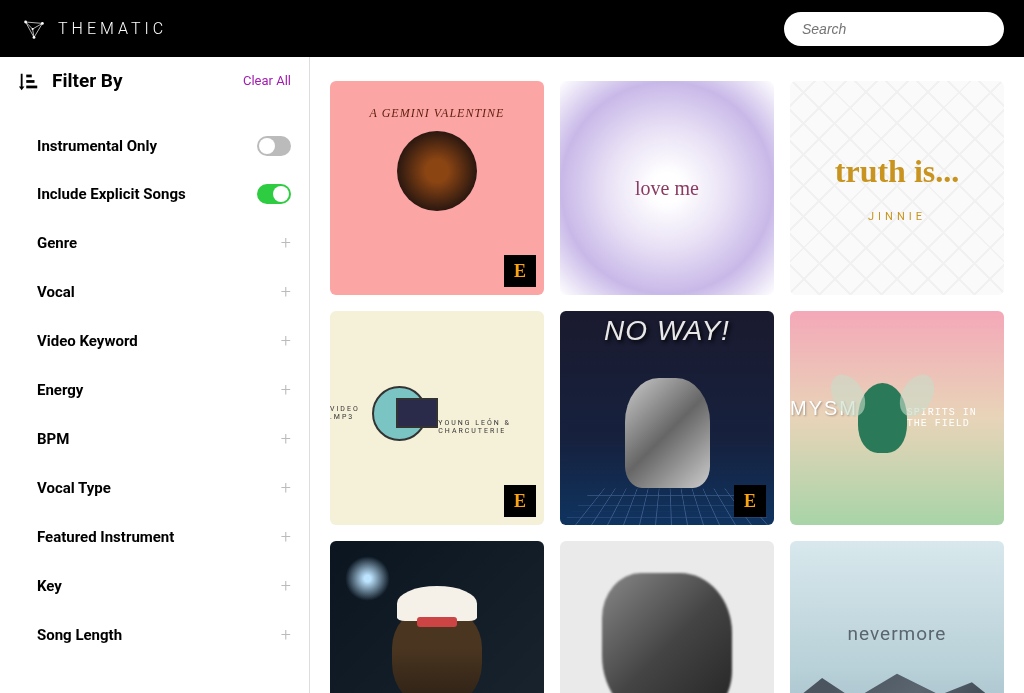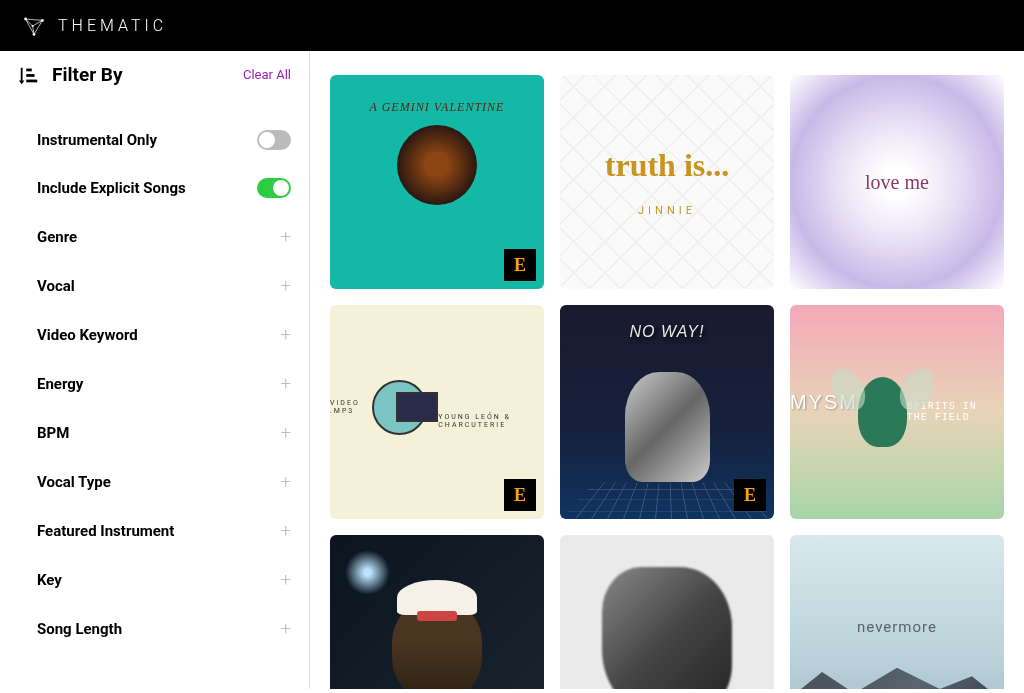--- a/index.html
+++ b/index.html
@@ -1,18 +1,18 @@
 <!DOCTYPE html>
 <html><head>
   <meta charset="utf-8">
   <style>
     * { margin: 0; padding: 0; box-sizing: border-box; }
     body { font-family: -apple-system, BlinkMacSystemFont, "Segoe UI", Roboto, sans-serif; width: 1024px; height: 693px; overflow: hidden; background: #fff; }
     
-    .header { background: #000; height: 51px; display: flex; align-items: center; padding: 0 20px; gap: 20px; }
+    .header { background: #000; height: 57px; display: flex; align-items: center; padding: 0 20px; gap: 20px; }
     .logo { display: flex; align-items: center; gap: 10px; }
     .logo-icon { width: 28px; height: 28px; }
     .logo-text { color: #fff; font-size: 16px; letter-spacing: 4px; font-weight: 300; }
     .search-container { margin-left: auto; }
     .search-input { width: 220px; height: 34px; border-radius: 20px; border: none; padding: 0 18px; font-size: 14px; font-style: italic; color: #888; outline: none; }
     
     .body { display: flex; height: calc(693px - 55px); }
     
     .sidebar { width: 310px; border-right: 1px solid #ddd; padding: 12px 18px; overflow-y: auto; }
     .filter-header { display: flex; align-items: center; justify-content: space-between; margin-bottom: 30px; }
@@ -34,63 +34,63 @@
     .filter-category { display: flex; align-items: center; justify-content: space-between; padding: 14px 0; cursor: pointer; }
     .plus-icon { color: #bbb; font-size: 18px; font-weight: 300; }
     
     .content { flex: 1; padding: 24px 20px; overflow-y: auto; }
     .grid { display: grid; grid-template-columns: repeat(3, 1fr); gap: 16px; }
     .card { aspect-ratio: 1; border-radius: 6px; position: relative; overflow: hidden; cursor: pointer; display: flex; align-items: center; justify-content: center; }
     
     .explicit-badge { position: absolute; bottom: 8px; right: 8px; width: 32px; height: 32px; background: #000; display: flex; align-items: center; justify-content: center; color: #fca311; font-weight: 700; font-size: 18px; font-family: serif; }
     
     
-    .card-1 { background: #14b8a6; flex-direction: column; color: #5c1f0a; }
+    .card-1 { background: #fca5a5; flex-direction: column; color: #5c1f0a; }
     .card-1 .title-arc { font-family: serif; font-size: 12px; font-style: italic; margin-top: -60px; letter-spacing: 1px; }
     .card-1 .figure { width: 80px; height: 80px; background: radial-gradient(circle, #8b4513 20%, #2c1810 70%); border-radius: 50%; margin-top: 10px; position: relative; }
     
     .card-2 { background: radial-gradient(circle at 50% 50%, #fff 10%, #e8e0f5 40%, #c8b8e8 70%, #fff 100%); }
     .card-2 .text { font-family: cursive; font-size: 20px; color: #8b3a62; text-align: center; line-height: 1.1; }
     
     .card-3 { background: #fafafa; flex-direction: column; }
     .card-3-bg { position: absolute; inset: 0; opacity: 0.3; background-image: repeating-linear-gradient(45deg, transparent, transparent 20px, #ddd 20px, #ddd 22px), repeating-linear-gradient(-45deg, transparent, transparent 20px, #ddd 20px, #ddd 22px); }
     .card-3 .title { font-family: "Brush Script MT", cursive; font-size: 32px; color: #c8941f; z-index: 1; font-weight: 700; }
     .card-3 .artist { font-size: 11px; color: #c8941f; letter-spacing: 4px; margin-top: 20px; z-index: 1; }
     
     .card-4 { background: #f5f0d8; flex-direction: row; }
     .card-4 .top-text { font-size: 7px; color: #333; letter-spacing: 2px; margin-bottom: 10px;}
     .card-4 .camera { width: 90px; height: 65px; position: relative; }
     .card-4 .camera-body { width: 55px; height: 55px; background: #7bc4c4; border: 2px solid #333; border-radius: 50%; position: absolute; left: 0; }
     .card-4 .camera-screen { width: 42px; height: 30px; background: #2a2a4a; border: 2px solid #333; position: absolute; right: 0; top: 12px; }
     .card-4 .bottom-text { font-size: 7px; color: #333; letter-spacing: 2px; margin-top: 18px; }
     
     .card-5 { background: linear-gradient(180deg, #1a1a2e 0%, #16213e 60%, #0f3460 100%); flex-direction: column; position: relative; }
     .card-5 .grid-floor { position: absolute; bottom: 0; left: 0; right: 0; height: 50%; background-image: repeating-linear-gradient(0deg, transparent, transparent 15px, #3a5a8a 15px, #3a5a8a 16px), repeating-linear-gradient(90deg, transparent, transparent 15px, #3a5a8a 15px, #3a5a8a 16px); transform: perspective(200px) rotateX(60deg); transform-origin: bottom; }
-    .card-5 .title { color: #e8e8e8; font-family: Impact, sans-serif; font-size: 16px; font-style: italic; letter-spacing: 1px; z-index: 1; position: absolute; top: 18px; text-shadow: 2px 2px 4px #000; }
+    .card-5 .title { color: #e8e8e8; font-family: Impact, sans-serif; font-size: 28px; font-style: italic; letter-spacing: 1px; z-index: 1; position: absolute; top: 4px; text-shadow: 2px 2px 4px #000; }
     .card-5 .figure { width: 85px; height: 110px; background: linear-gradient(135deg, #ccc, #666, #ccc); border-radius: 40% 40% 20% 20%; z-index: 1; margin-top: 30px; }
     
     .card-6 { background: linear-gradient(180deg, #f4a8b8 0%, #e8d4b8 50%, #a8d4a8 100%); color: #fff; }
     .card-6 .title { font-family: Impact, sans-serif; font-size: 20px; letter-spacing: 2px; text-shadow: 1px 1px 2px rgba(0,0,0,0.3); margin-top: -20px;}
     .card-6 .frog { width: 70px; height: 70px; background: #2a7a5a; border-radius: 50% 50% 40% 40%; margin: 15px 0; position: relative; }
     .card-6 .frog::before, .card-6 .frog::after { content: ''; position: absolute; width: 30px; height: 45px; background: rgba(200,220,200,0.6); border-radius: 50%; top: -10px; }
     .card-6 .frog::before { left: -25px; transform: rotate(-30deg);}
     .card-6 .frog::after { right: -25px; transform: rotate(30deg);}
     .card-6 .subtitle { font-size: 10px; letter-spacing: 1px; font-family: "Courier New", monospace; }
     
     .card-7 { background: linear-gradient(135deg, #0a1520, #1a2530); }
     .card-7 .face { width: 90px; height: 100px; background: linear-gradient(180deg, #4a3520 40%, #2a1f15 100%); border-radius: 40% 40% 45% 45%; margin-top: 20px; position: relative; }
     .card-7 .cap { position: absolute; top: -22px; left: 5px; width: 80px; height: 35px; background: #f5f0e8; border-radius: 50% 50% 10% 10%; }
     .card-7 .cap::after { content: ''; position: absolute; left: 25%; bottom: -6px; width: 50%; height: 10px; background: #c44; border-radius: 3px;}
     .card-7 .light { position: absolute; top: 15px; left: 15px; width: 45px; height: 45px; background: radial-gradient(circle, #bde4ff 10%, transparent 70%); border-radius: 50%; }
     
     .card-8 { background: #eaeaea; }
     .card-8 .blob { width: 130px; height: 150px; background: linear-gradient(135deg, #888, #444, #222); border-radius: 30% 40% 35% 45%; filter: blur(1px);}
     
     .card-9 { background: linear-gradient(180deg, #d8e8ec 0%, #b8d0d8 60%, #9ab5c0 100%); flex-direction: column; color: #5a6570; }
-    .card-9 .title { font-size: 15px; letter-spacing: 1px; margin-top: -30px; text-align: center;}
+    .card-9 .title { font-size: 19px; letter-spacing: 1px; margin-top: -30px; text-align: center;}
     .card-9 .mountains { position: absolute; bottom: 0; left: 0; right: 0; height: 40%; background: linear-gradient(135deg, #4a5560 20%, #5a6570 50%, #3a4550 80%); clip-path: polygon(0 40%, 15% 10%, 30% 35%, 50% 5%, 70% 30%, 85% 15%, 100% 45%, 100% 100%, 0 100%); }
   </style>
 </head>
 <body>
 
 <div class="header">
   <div class="logo">
     <svg class="logo-icon" viewBox="0 0 40 40">
       <g stroke="#fff" stroke-width="1" fill="none">
         <line x1="8" y1="10" x2="32" y2="12"></line>
@@ -102,20 +102,23 @@
       </g>
       <g fill="#fff">
           <circle cx="8" cy="10" r="2"></circle>
           <circle cx="32" cy="12" r="2"></circle>
           <circle cx="20" cy="32" r="2"></circle>
           <circle cx="18" cy="20" r="1.5"></circle>
         </g>
     </svg>
     <span class="logo-text">THEMATIC</span>
   </div>
+  <div class="search-container">
+    <input class="search-input" placeholder="Search" style="">
+  </div>
 </div>
 
 <div class="body">
   <aside class="sidebar">
     <div class="filter-header">
       <div class="filter-title-wrap">
         <svg class="filter-icon" viewBox="0 0 24 24" fill="#000">
           <path d="M3 4 L3 18 L1 18 L4 22 L7 18 L5 18 L5 4 Z"></path>
           <rect x="9" y="5" width="6" height="3"></rect>
             <rect x="9" y="11" width="9" height="3"></rect>
@@ -179,28 +182,28 @@
 
   <main class="content">
     <div class="grid">
 
       <div class="card card-1">
         <div class="title-arc">A GEMINI VALENTINE</div>
         <div class="figure"></div>
         <div class="explicit-badge">E</div>
       </div>
 
+      <div class="card card-2">
+        <div class="text">love me</div>
+      </div>
+
       <div class="card card-3">
         <div class="card-3-bg"></div>
         <div class="title">truth is...</div>
         <div class="artist">JINNIE</div>
-      </div>
-
-      <div class="card card-2">
-        <div class="text">love me</div>
       </div>
 
       <div class="card card-4">
         <div class="top-text">VIDEO .MP3</div>
         <div class="camera">
           <div class="camera-body"></div>
             <div class="camera-screen"></div>
         </div>
         <div class="bottom-text">YOUNG LEÓN &amp; CHARCUTERIE</div>
         <div class="explicit-badge">E</div>

